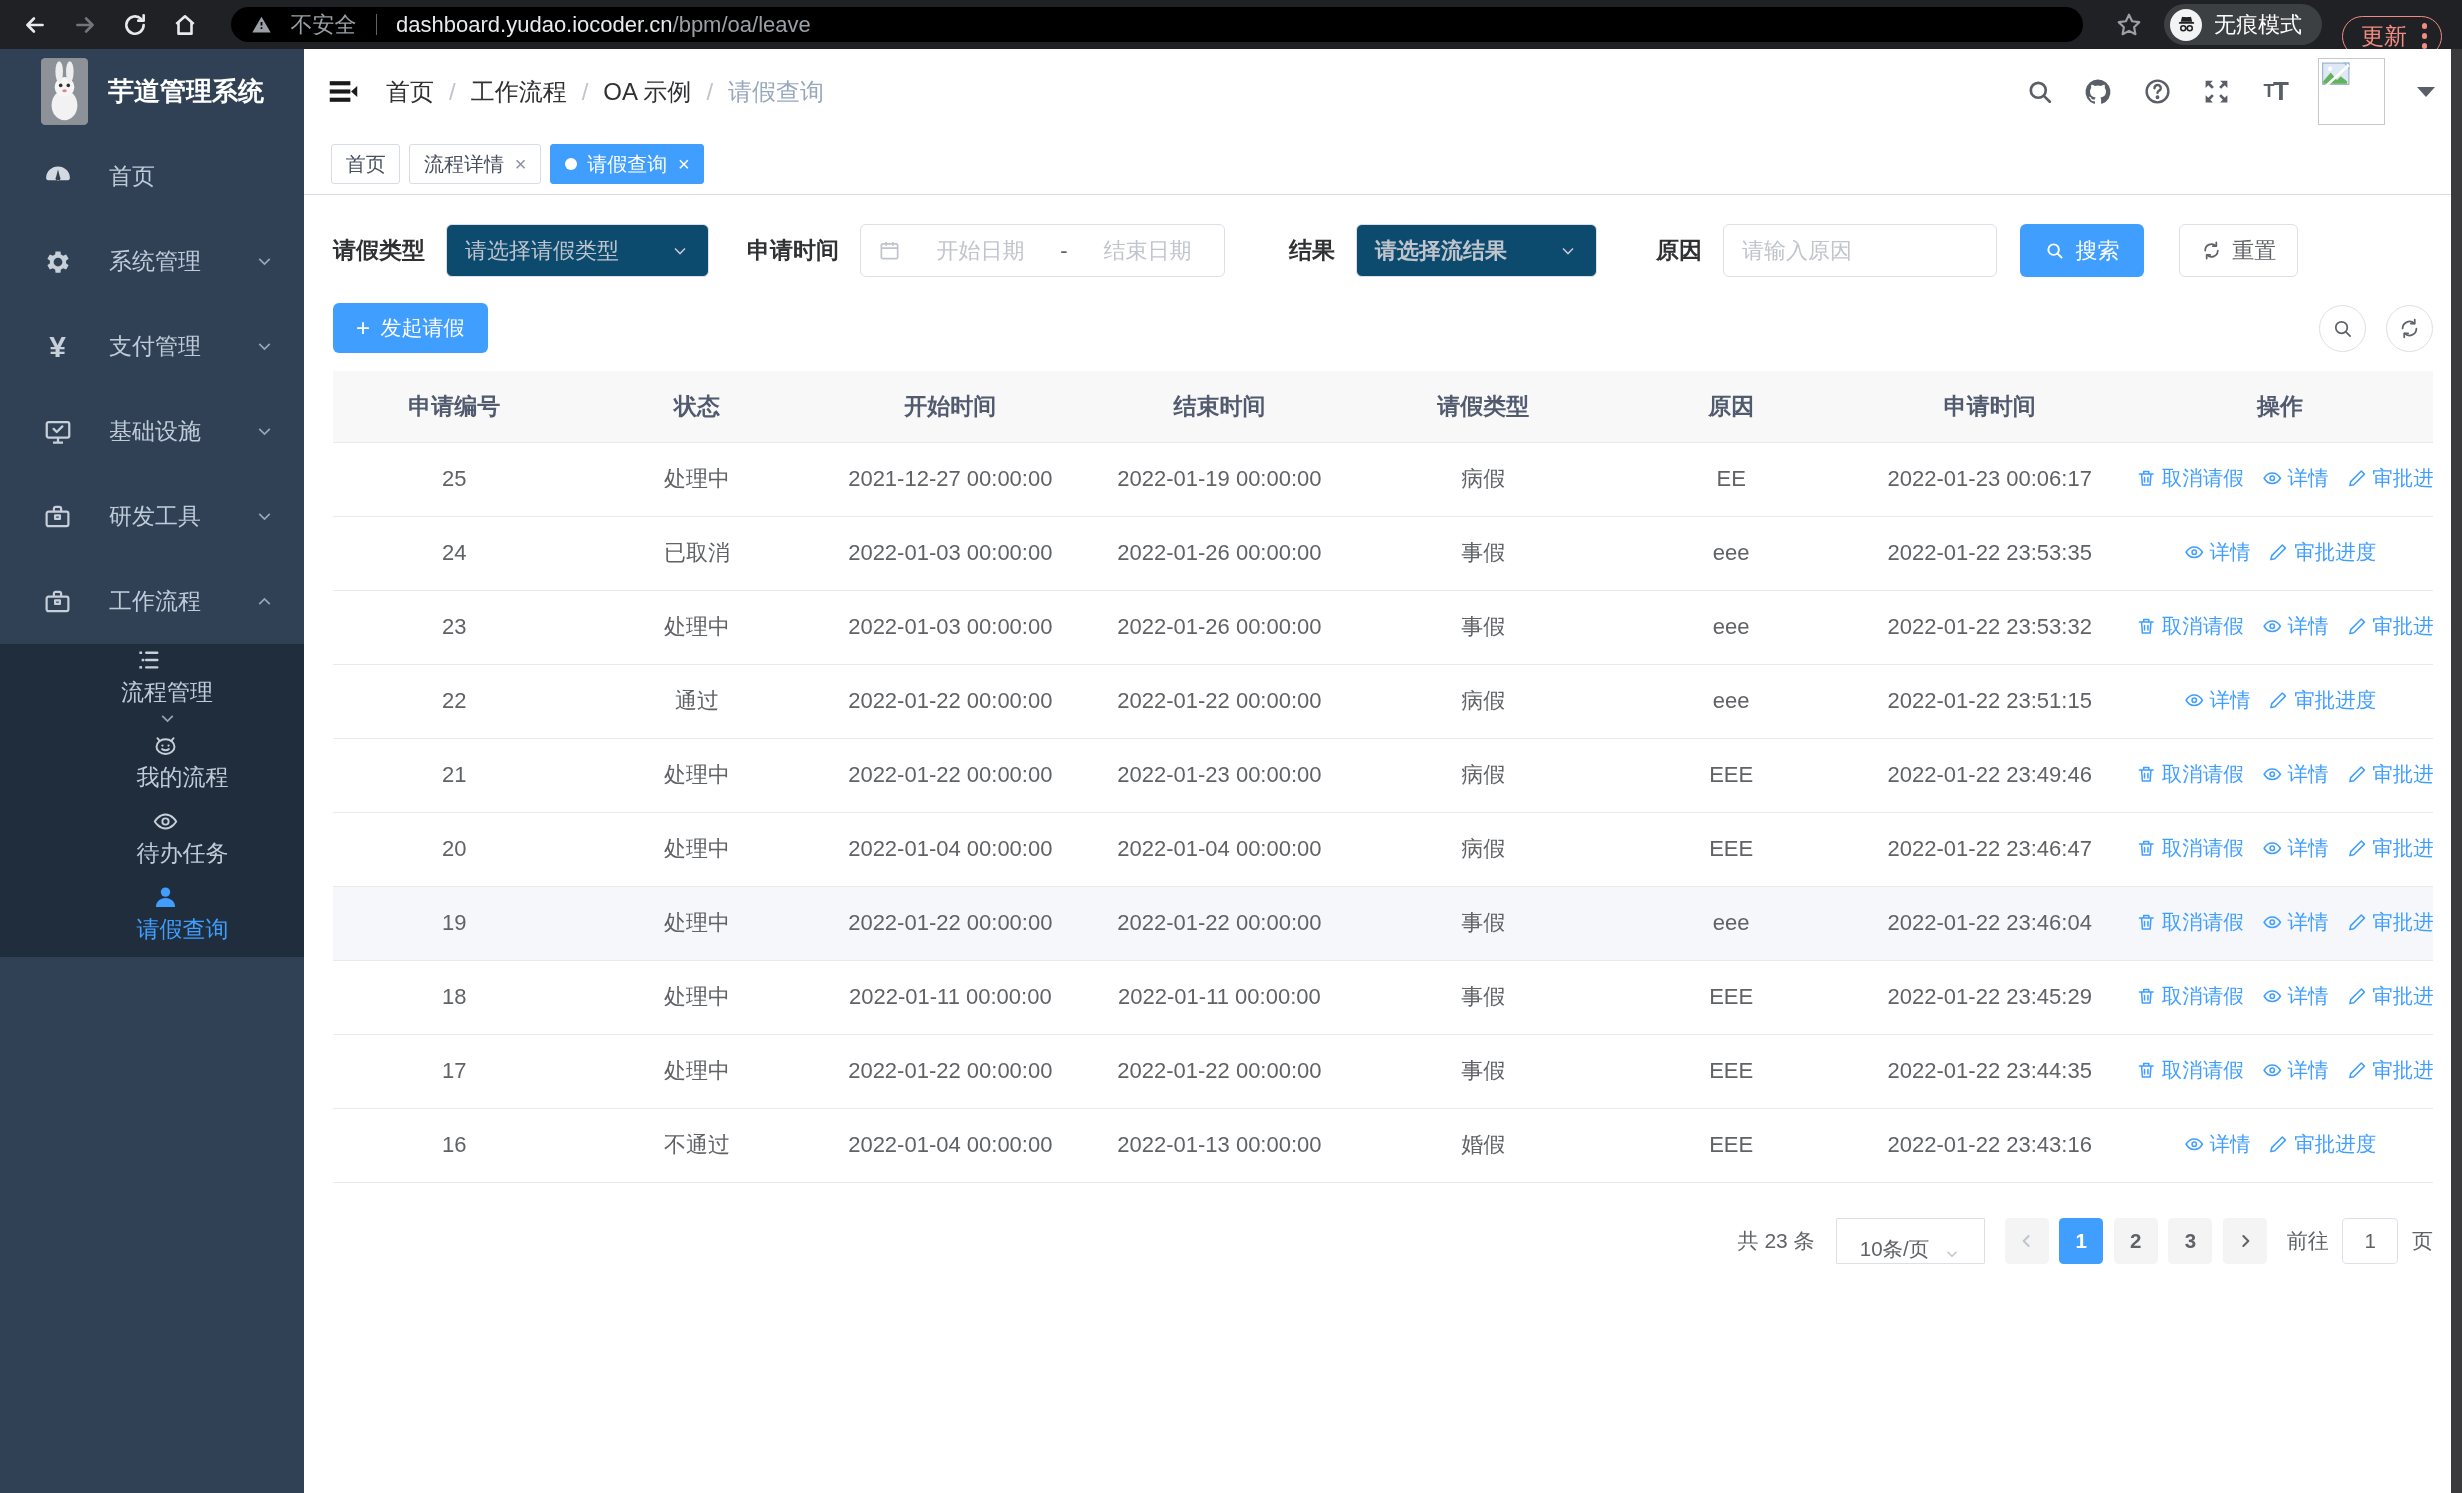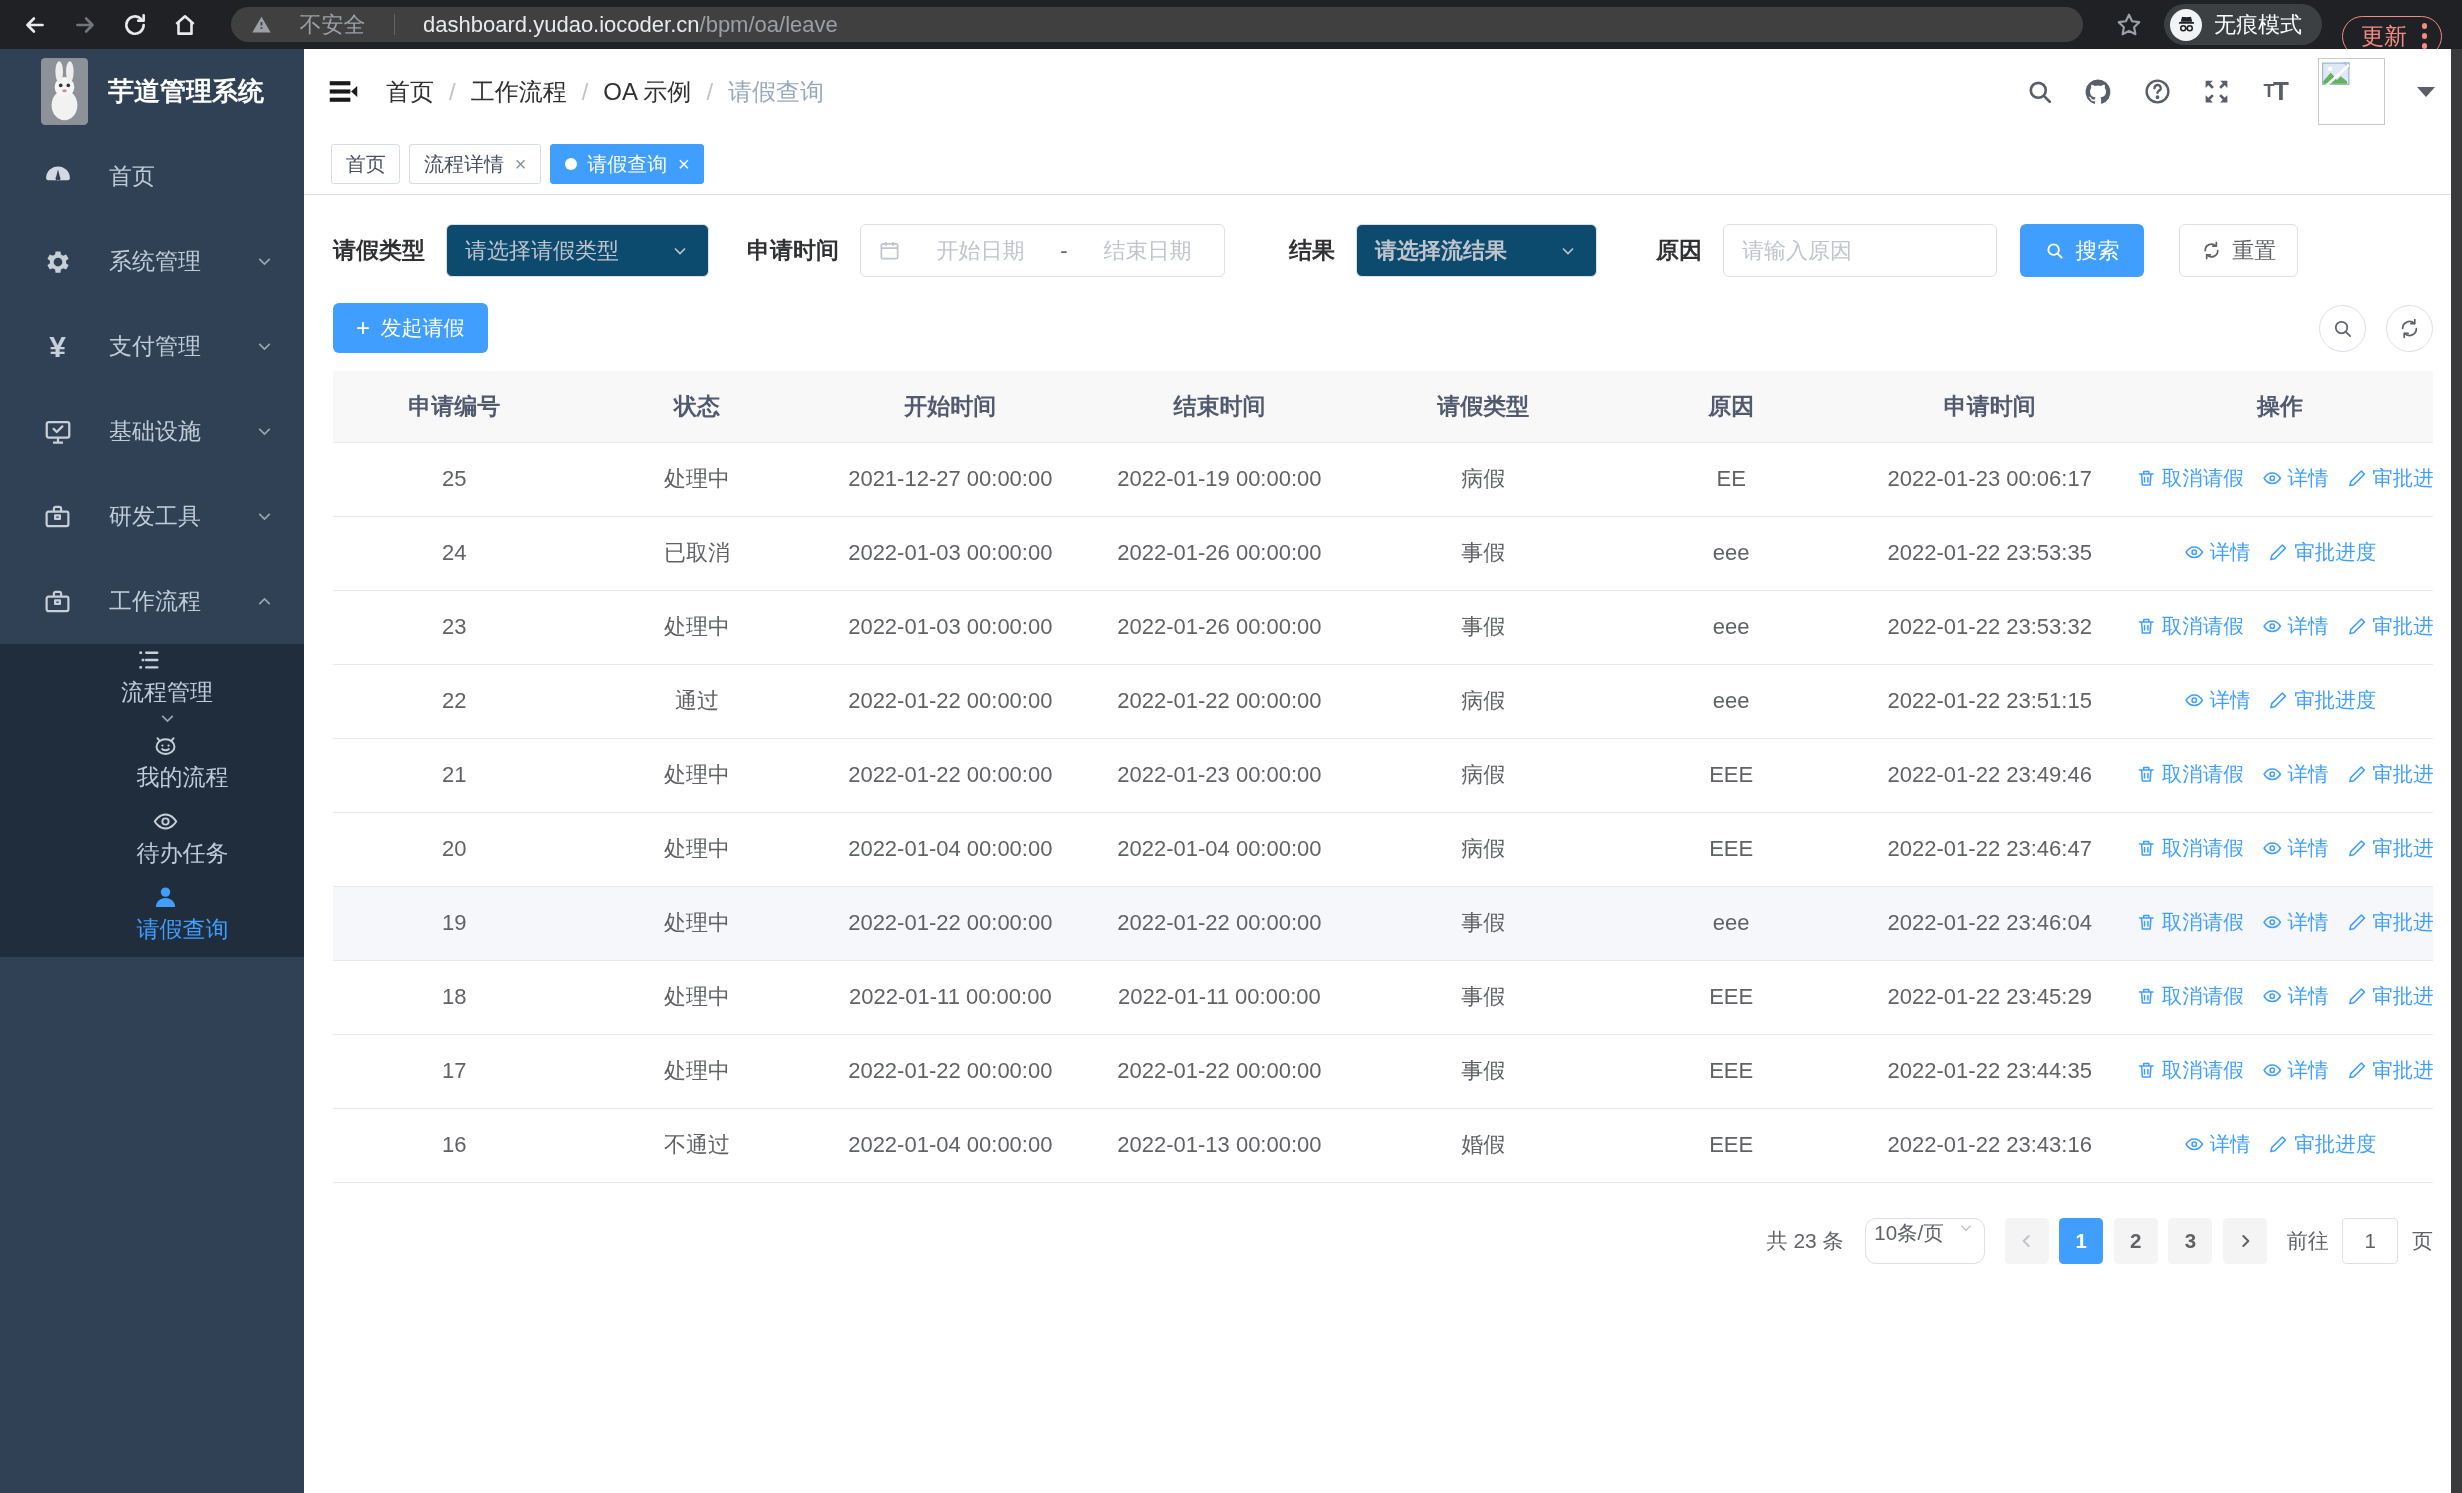--- a/index.html
+++ b/index.html
@@ -5,21 +5,21 @@
   * { margin:0; padding:0; box-sizing:border-box; }
   html,body { width:2462px; height:1494px; overflow:hidden; font-family:"Liberation Sans", sans-serif; background:#fff; }
   svg { display:block; }
 
   .screen { position:relative; width:2462px; height:1494px; display:flex; flex-direction:column; }
 
   
   .browser-bar { height:49px; background:#202124; display:flex; align-items:center; padding:0 20px; flex-shrink:0; gap:20px; }
   .bicon { width:30px; height:30px; display:flex; align-items:center; justify-content:center; color:#e8eaed; }
   .bicon.dim { color:#72767b; }
-  .url-pill { flex:1; height:35px; background:#404040; border-radius:17.5px; display:flex; align-items:center; padding:0 20px; gap:28px; margin:0 10.6px; color:#9aa0a6; font-size:22px; min-width:0; }
+  .url-pill { flex:1; height:35px; background:#000000; border-radius:17.5px; display:flex; align-items:center; padding:0 20px; gap:19px; margin:0 10.6px; color:#9aa0a6; font-size:22px; min-width:0; }
   .url-sep { width:1.5px; height:21px; background:#5f6368; }
   .url-host { color:#e8eaed; }
   .url-path { color:#9aa0a6; }
   .chrome-right { display:flex; align-items:center; gap:20px; }
   .incog-pill { height:41px; background:#3c4043; border-radius:20.5px; display:flex; align-items:center; gap:12px; padding:0 20px 0 6px; color:#fff; font-size:22px; }
   .incog-circle { width:32px; height:32px; border-radius:50%; background:#f1f3f4; display:flex; align-items:center; justify-content:center; color:#202124; }
   .update-pill { height:41px; border:1.5px solid #f28b82; border-radius:20.5px; display:flex; align-items:center; gap:15px; padding:0 13.7px 0 18px; color:#f28b82; font-size:23px;margin-top:23px; }
   .vdots { display:flex; flex-direction:column; gap:4.6px; }
   .vdots i { width:5.3px; height:5.3px; border-radius:50%; background:#f28b82; }
 
@@ -96,21 +96,21 @@
   .grid col.c-id{width:11.5%} .grid col.c-status{width:11.5%} .grid col.c-start{width:12.5%}
   .grid col.c-end{width:13%} .grid col.c-type{width:12%} .grid col.c-reason{width:11.5%}
   .grid col.c-applied{width:13%} .grid col.c-actions{width:14.5%}
   .action-link { color:#409eff; font-size:20.5px; display:inline-flex; align-items:center; gap:5.3px; margin:0 9px; cursor:pointer; white-space:nowrap; }
   .action-link .al-t { font-style:normal; }
   .ai { width:20.5px; height:20.5px; }
 
   
   .pagination { display:flex; align-items:center; justify-content:flex-end; gap:13.7px; margin:35px 0 0; font-size:21px; color:#606266; }
   .total-label { margin-right:7.6px; }
-  .size-select { width:120px; height:46px; border:1.5px solid #dcdfe6; border-radius:11px; display:flex; align-items:flex-start; justify-content:center; gap:13.7px; color:#606266; font-size:20.5px; cursor:pointer; background:#fff; }
+  .size-select { width:149px; height:46px; border:1.5px solid #dcdfe6; border-radius:1px; display:flex; align-items:flex-end; justify-content:center; gap:13.7px; color:#606266; font-size:20.5px; cursor:pointer; background:#fff; }
   .size-select .chev { color:#c0c4cc; }
   .pager { display:flex; align-items:center; gap:10.6px; margin:0 6px; }
   .page-btn { min-width:44px; height:46px; border:none; border-radius:4.6px; background:#f4f4f5; color:#606266; font-size:20.5px; font-weight:700; cursor:pointer; font-family:"Liberation Sans", sans-serif; }
   .page-btn.active { background:#409eff; color:#fff; }
   .pager-arrow { width:44px; height:46px; border:none; border-radius:4.6px; background:#f4f4f5; display:flex; align-items:center; justify-content:center; cursor:pointer; }
   .pager-arrow.prev { color:#c0c4cc; }
   .pager-arrow.next { color:#606266; }
   .goto-input { width:56px; height:46px; border:1.5px solid #dcdfe6; border-radius:4.6px; text-align:center; font-size:20.5px; color:#606266; outline:none; font-family:"Liberation Sans", sans-serif; }
 
   

